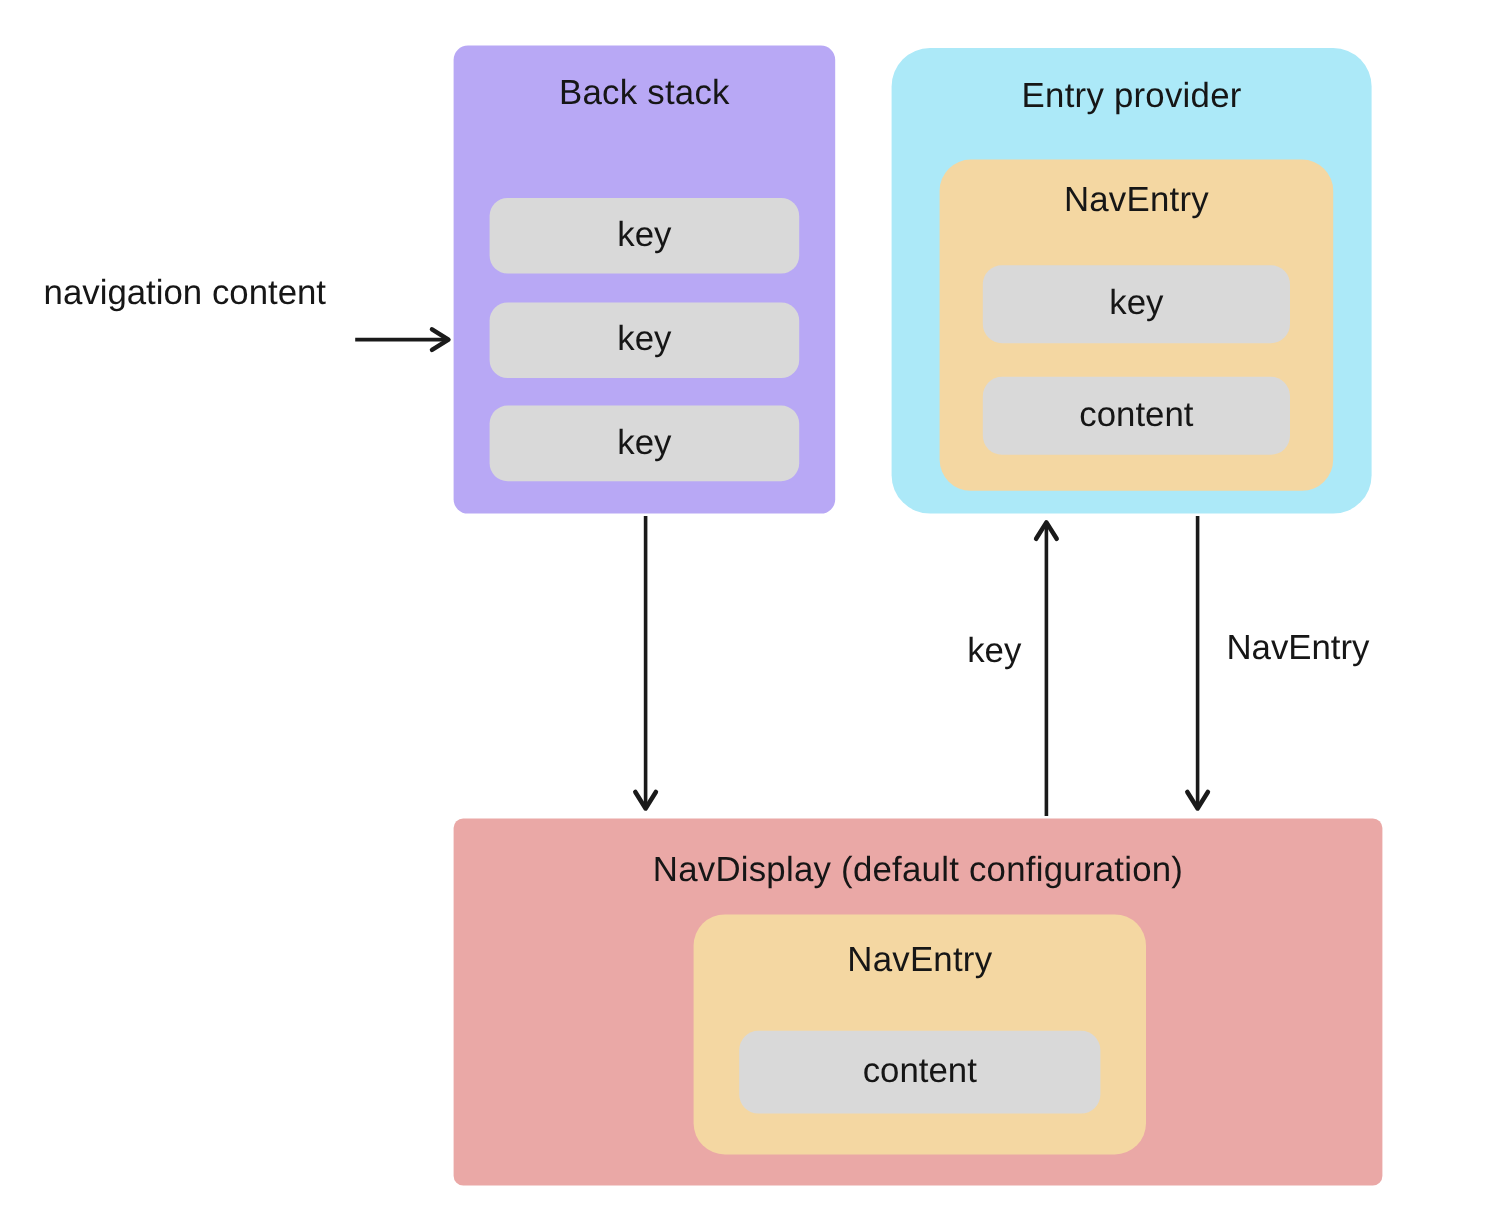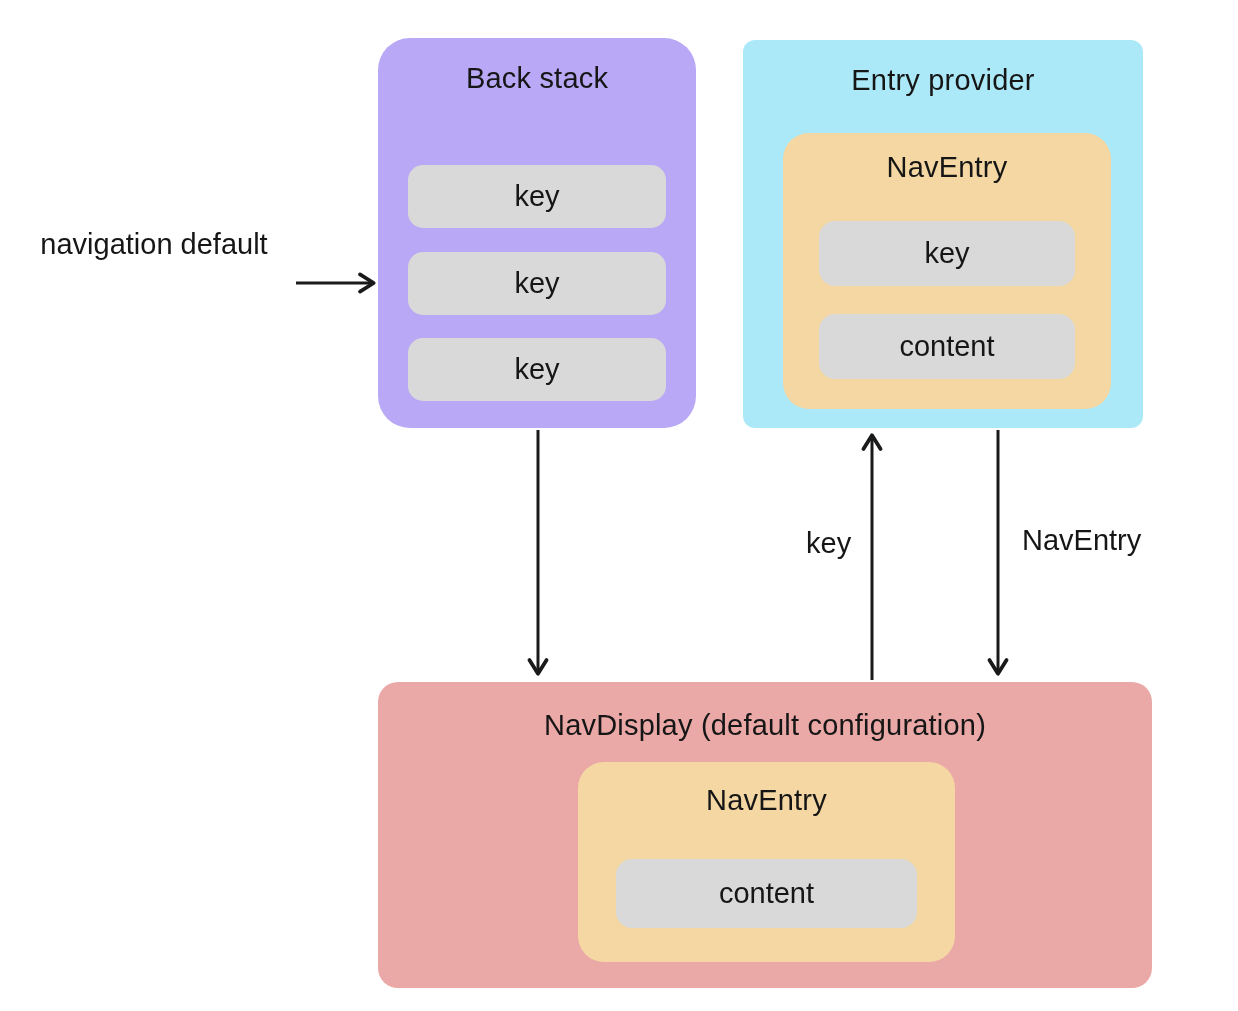--- a/index.html
+++ b/index.html
@@ -31,21 +31,21 @@
     text-align: center;
     font-size: 29px;
     letter-spacing: 0.2px;
     color: #161616;
     white-space: nowrap;
   }
   .back-stack {
     left: 378px; top: 38px;
     width: 318px; height: 390px;
     background: #b8a8f5;
-    border-radius: 32px;
+    border-radius: 12px;
   }
   .back-stack .box-title { margin-top: 24px; }
   .key-row {
     position: absolute;
     left: 30px;
     width: 258px; height: 63px;
     background: #d9d9d9;
     border-radius: 15px;
     display: flex;
     align-items: center;
@@ -53,21 +53,21 @@
     font-size: 29px;
   }
   .key-row.k0 { top: 127px; }
   .key-row.k1 { top: 214px; }
   .key-row.k2 { top: 300px; }
 
   .entry-provider {
     left: 743px; top: 40px;
     width: 400px; height: 388px;
     background: #ace9f8;
-    border-radius: 12px;
+    border-radius: 32px;
   }
   .entry-provider .box-title { margin-top: 24px; }
 
   .naventry-ep {
     position: absolute;
     left: 40px; top: 93px;
     width: 328px; height: 276px;
     background: #f4d7a2;
     border-radius: 26px;
   }
@@ -81,21 +81,21 @@
     justify-content: center;
     font-size: 29px;
   }
   .naventry-ep .pill-key { left: 36px; top: 88px; width: 256px; height: 65px; }
   .naventry-ep .pill-content { left: 36px; top: 181px; width: 256px; height: 65px; }
 
   .nav-display {
     left: 378px; top: 682px;
     width: 774px; height: 306px;
     background: #eaa8a6;
-    border-radius: 20px;
+    border-radius: 8px;
   }
   .nav-display .box-title { margin-top: 27px; }
   .naventry-nd {
     position: absolute;
     left: 200px; top: 80px;
     width: 377px; height: 200px;
     background: #f4d7a2;
     border-radius: 26px;
   }
   .naventry-nd .box-title { margin-top: 22px; }
@@ -129,21 +129,21 @@
         <path d="M3,2 L11,7 L3,12" fill="none" stroke="#1a1a1a" stroke-width="2.2" stroke-linecap="round" stroke-linejoin="round"></path>
       </marker>
     </defs>
     <line x1="296" y1="283" x2="372" y2="283" stroke="#1a1a1a" stroke-width="3" marker-end="url(#chevron)"></line>
     <line x1="538" y1="430" x2="538" y2="672" stroke="#1a1a1a" stroke-width="3" marker-end="url(#chevron)"></line>
     <line x1="872" y1="680" x2="872" y2="437" stroke="#1a1a1a" stroke-width="3" marker-end="url(#chevron)"></line>
     <line x1="998" y1="430" x2="998" y2="672" stroke="#1a1a1a" stroke-width="3" marker-end="url(#chevron)"></line>
   </svg>
 
   <div class="ext-label">
-    <div>navigation default</div>
+    <div>navigation content</div>
   </div>
 
   <div class="node back-stack">
     <div class="box-title">Back stack</div>
     <div class="key-row k0">key</div>
     <div class="key-row k1">key</div>
     <div class="key-row k2">key</div>
   </div>
 
   <div class="node entry-provider">

